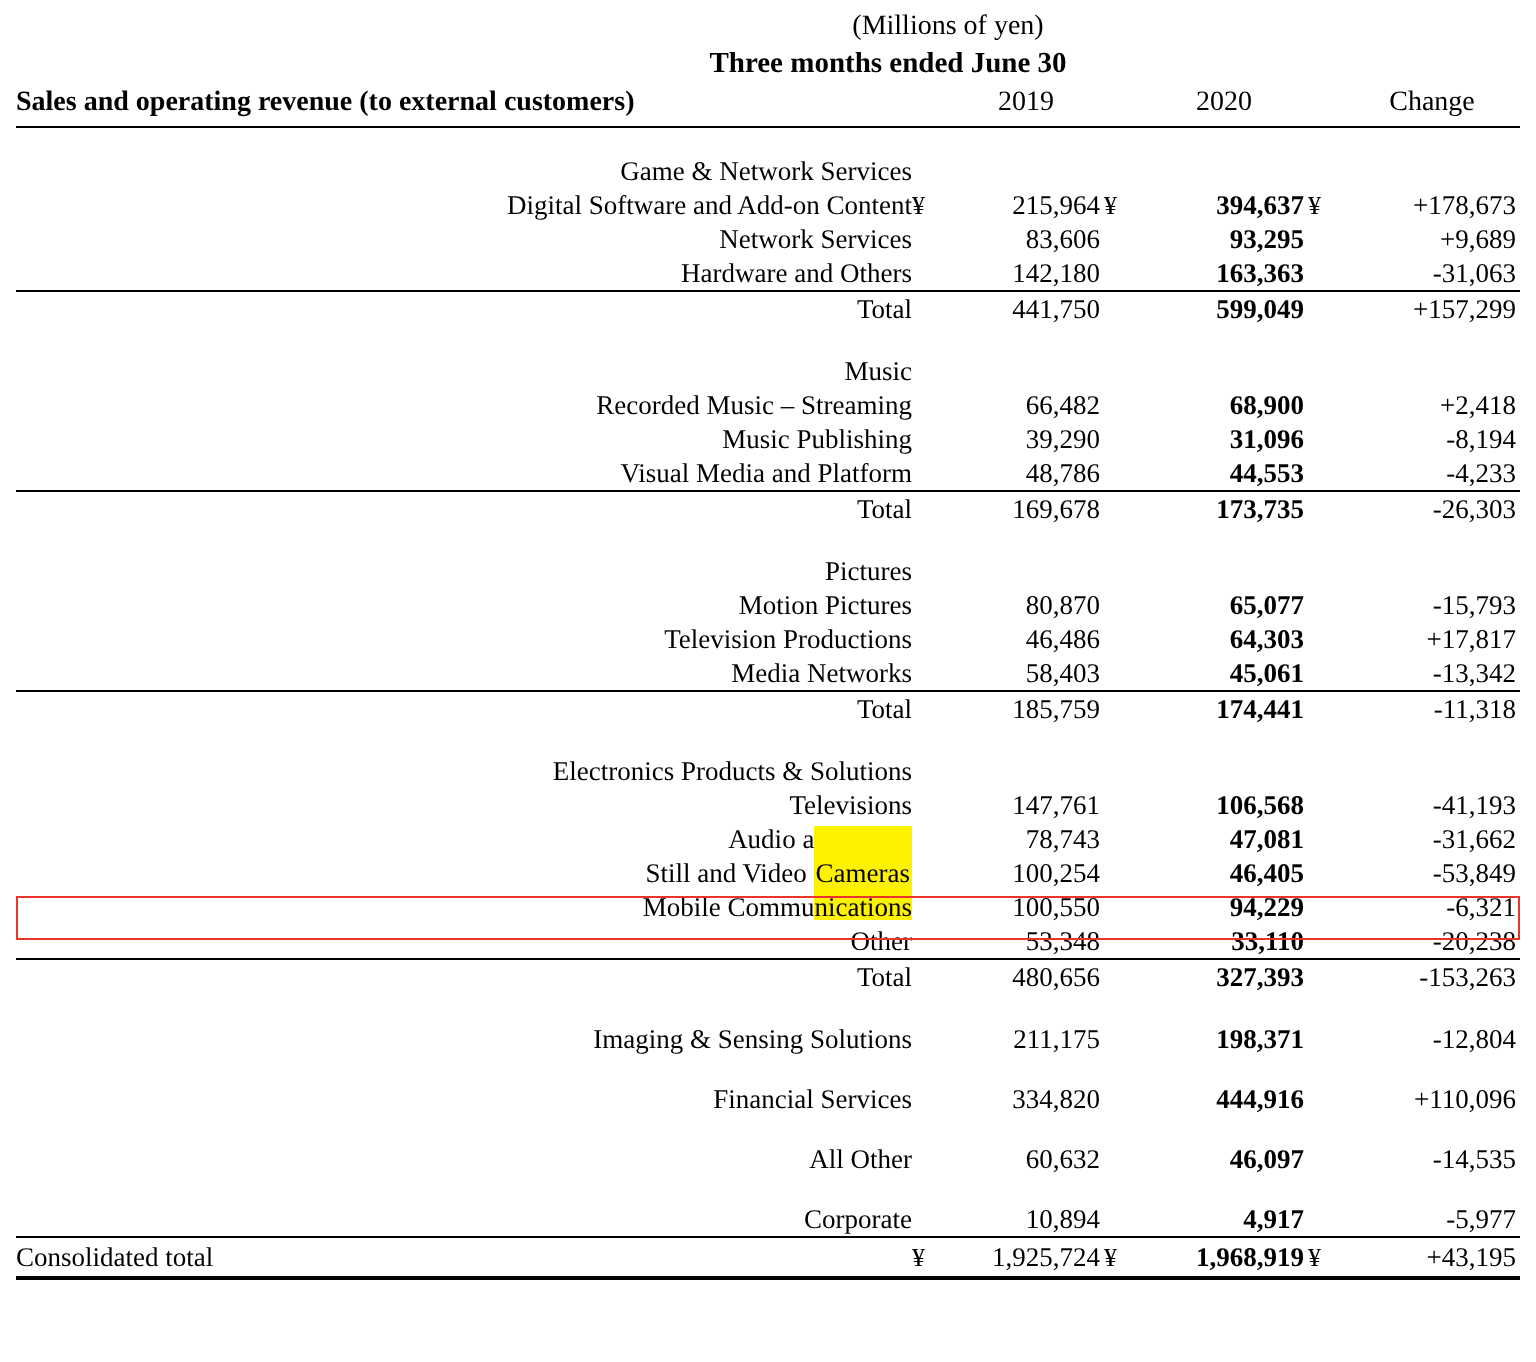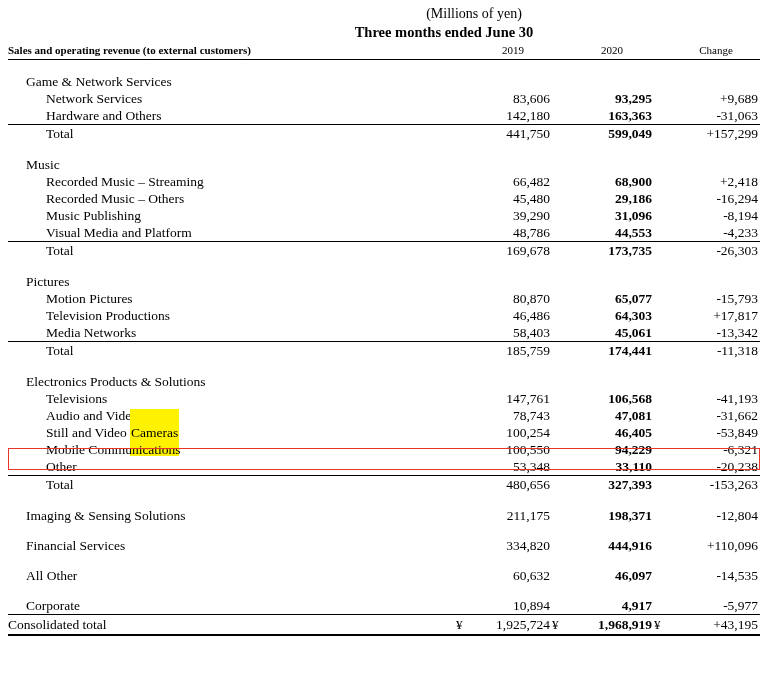--- a/index.html
+++ b/index.html
@@ -47,40 +47,40 @@
   col.c-cur2  { width: 18px; }
   col.c-y2020 { width: 84px; }
   col.c-cur3  { width: 18px; }
   col.c-chg   { width: 88px; }
 
   th, td {
     padding: 0;
     vertical-align: bottom;
   }
   .hdr-row th {
-    font-size: 11px;
+    font-size: 14px;
     padding-bottom: 3px;
   }
   .hdr-label {
     text-align: left;
     font-weight: bold;
     font-size: 13.8px;
     border-bottom: 1.6px solid #000;
     padding-bottom: 3px !important;
   }
   .hdr-year {
     text-align: center;
     font-weight: normal;
     border-bottom: 1.6px solid #000;
   }
   .hdr-year.bold { font-weight: normal; }
   .hdr-blank { border-bottom: 1.6px solid #000; }
 
   .row td { height: 17px; line-height: 17px; }
-  .lbl { text-align: left; }
+  .lbl { text-align: right; }
   .lbl.indent0 { padding-left: 18px; }
   .lbl.indent1 { padding-left: 38px; }
   .lbl.indent2 { padding-left: 38px; }
   .num { text-align: right; padding-right: 2px; }
   .num.b { font-weight: bold; }
   .cur { text-align: left; font-size: 13px; }
 
   .spacer td { height: 13px; line-height: 13px; }
 
   .ruled td { border-bottom: 0.9px solid #000; }
@@ -142,20 +142,29 @@
         <tr class="row">
           <td class="lbl indent0">Game &amp; Network Services</td>
           <td class=""></td>
           <td class=""></td>
           <td class=""></td>
           <td class=""></td>
           <td class=""></td>
           <td class=""></td>
         </tr>
         <tr class="row">
+          <td class="lbl indent1">Digital Software and Add-on Content</td>
+          <td class="cur">¥</td>
+          <td class="num">215,964</td>
+          <td class="cur">¥</td>
+          <td class="num b">394,637</td>
+          <td class="cur">¥</td>
+          <td class="num">+178,673</td>
+        </tr>
+        <tr class="row">
           <td class="lbl indent1">Network Services</td>
           <td class="cur"></td>
           <td class="num">83,606</td>
           <td class="cur"></td>
           <td class="num b">93,295</td>
           <td class="cur"></td>
           <td class="num">+9,689</td>
         </tr>
         <tr class="row ruled">
           <td class="lbl indent1">Hardware and Others</td>
@@ -190,29 +199,20 @@
         <tr class="row">
           <td class="lbl indent1">Recorded Music – Streaming</td>
           <td class="cur"></td>
           <td class="num">66,482</td>
           <td class="cur"></td>
           <td class="num b">68,900</td>
           <td class="cur"></td>
           <td class="num">+2,418</td>
         </tr>
         <tr class="row">
-          <td class="lbl indent1">Recorded Music – Others</td>
-          <td class="cur"></td>
-          <td class="num">45,480</td>
-          <td class="cur"></td>
-          <td class="num b">29,186</td>
-          <td class="cur"></td>
-          <td class="num">-16,294</td>
-        </tr>
-        <tr class="row">
           <td class="lbl indent1">Music Publishing</td>
           <td class="cur"></td>
           <td class="num">39,290</td>
           <td class="cur"></td>
           <td class="num b">31,096</td>
           <td class="cur"></td>
           <td class="num">-8,194</td>
         </tr>
         <tr class="row ruled">
           <td class="lbl indent1">Visual Media and Platform</td>

